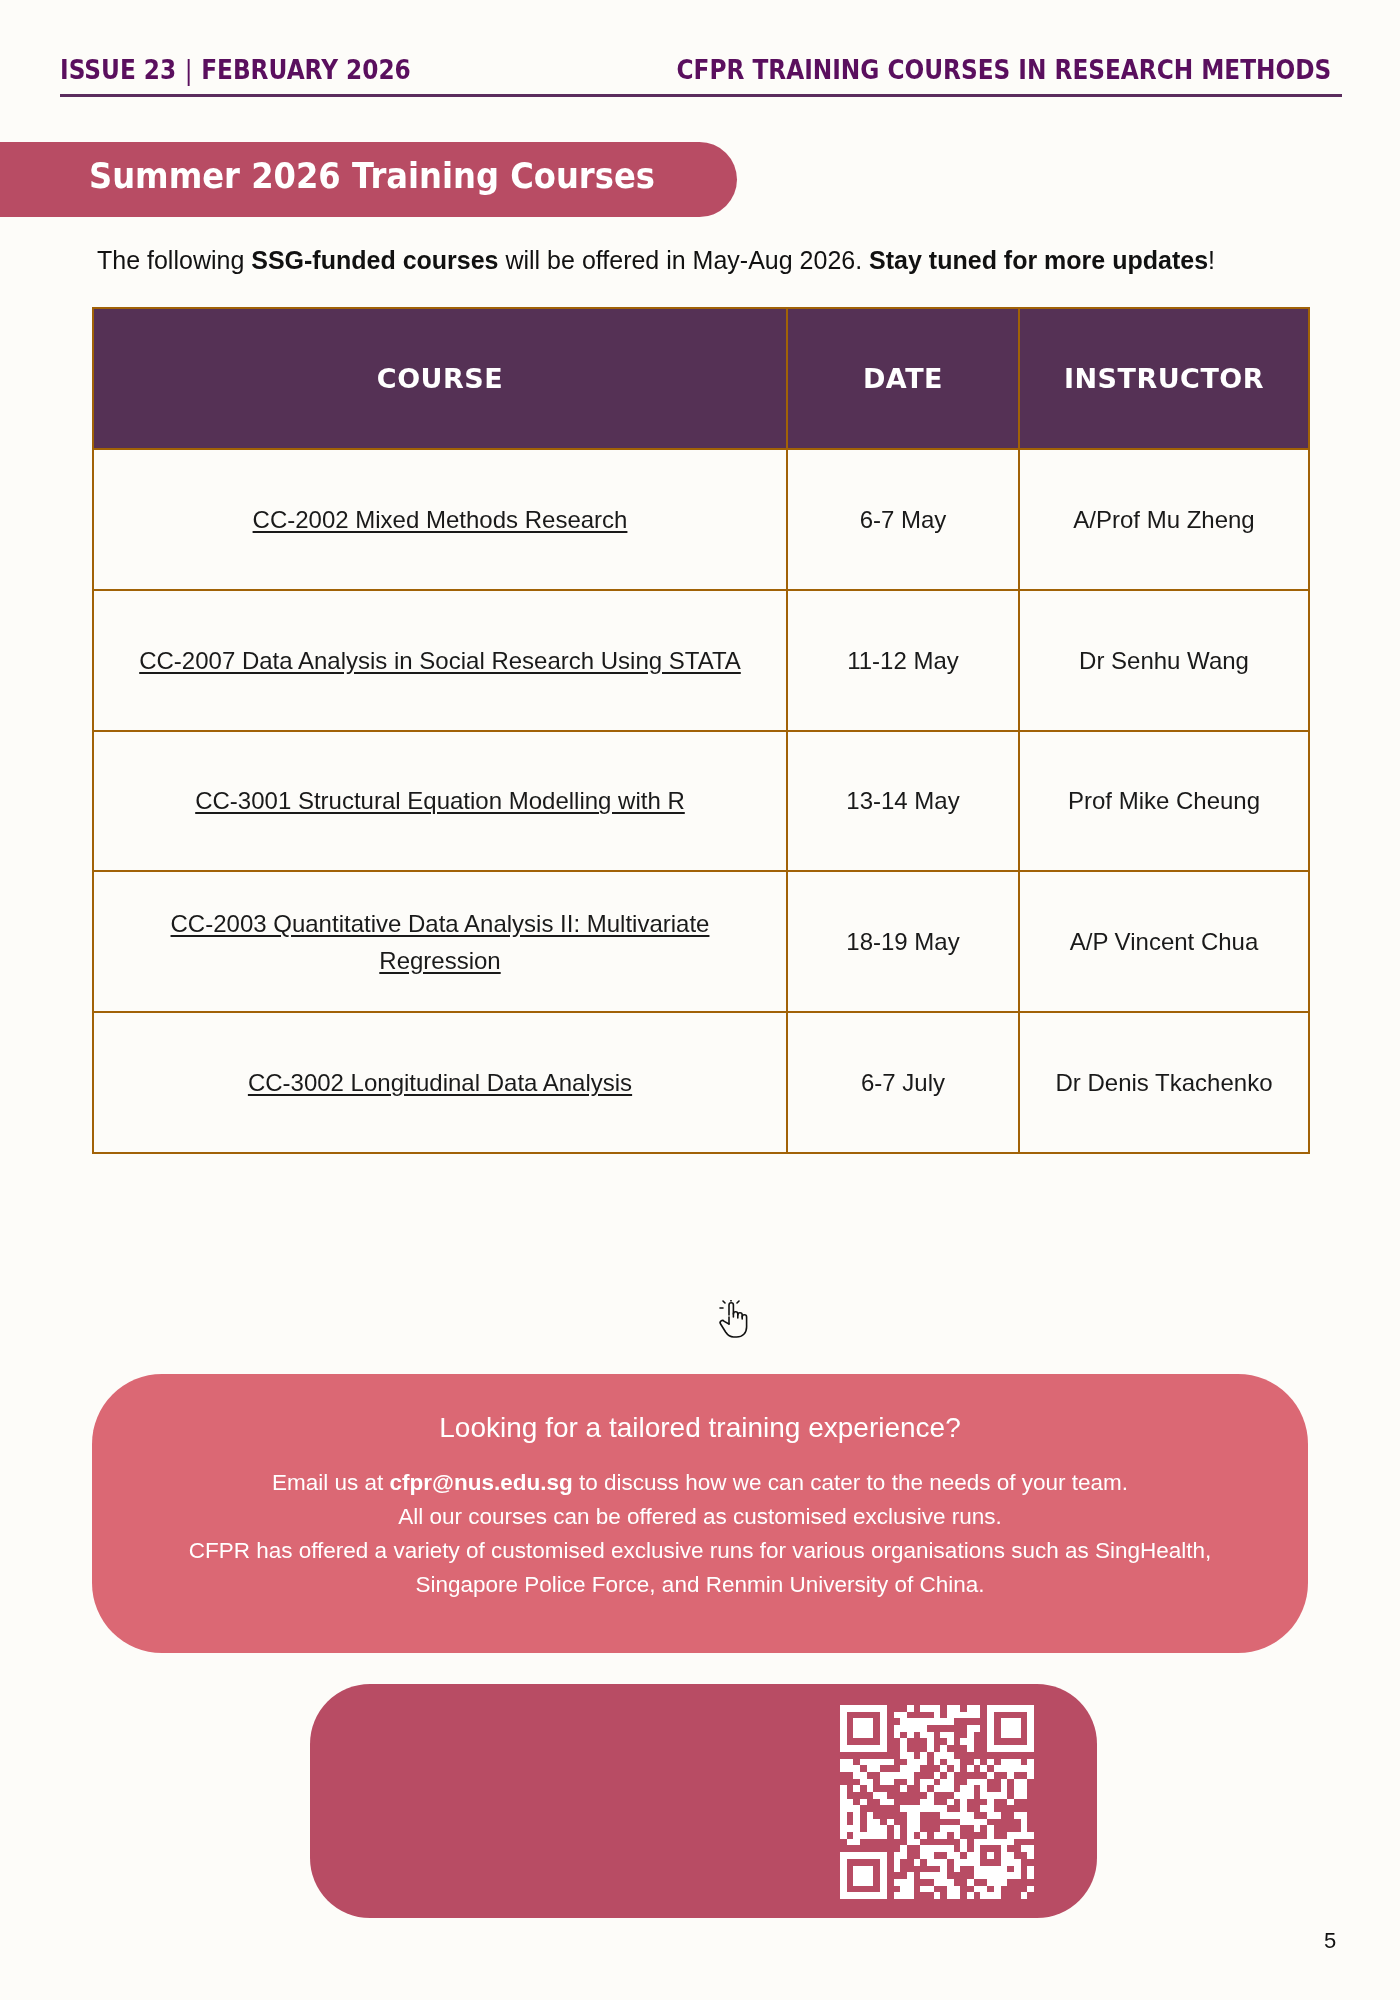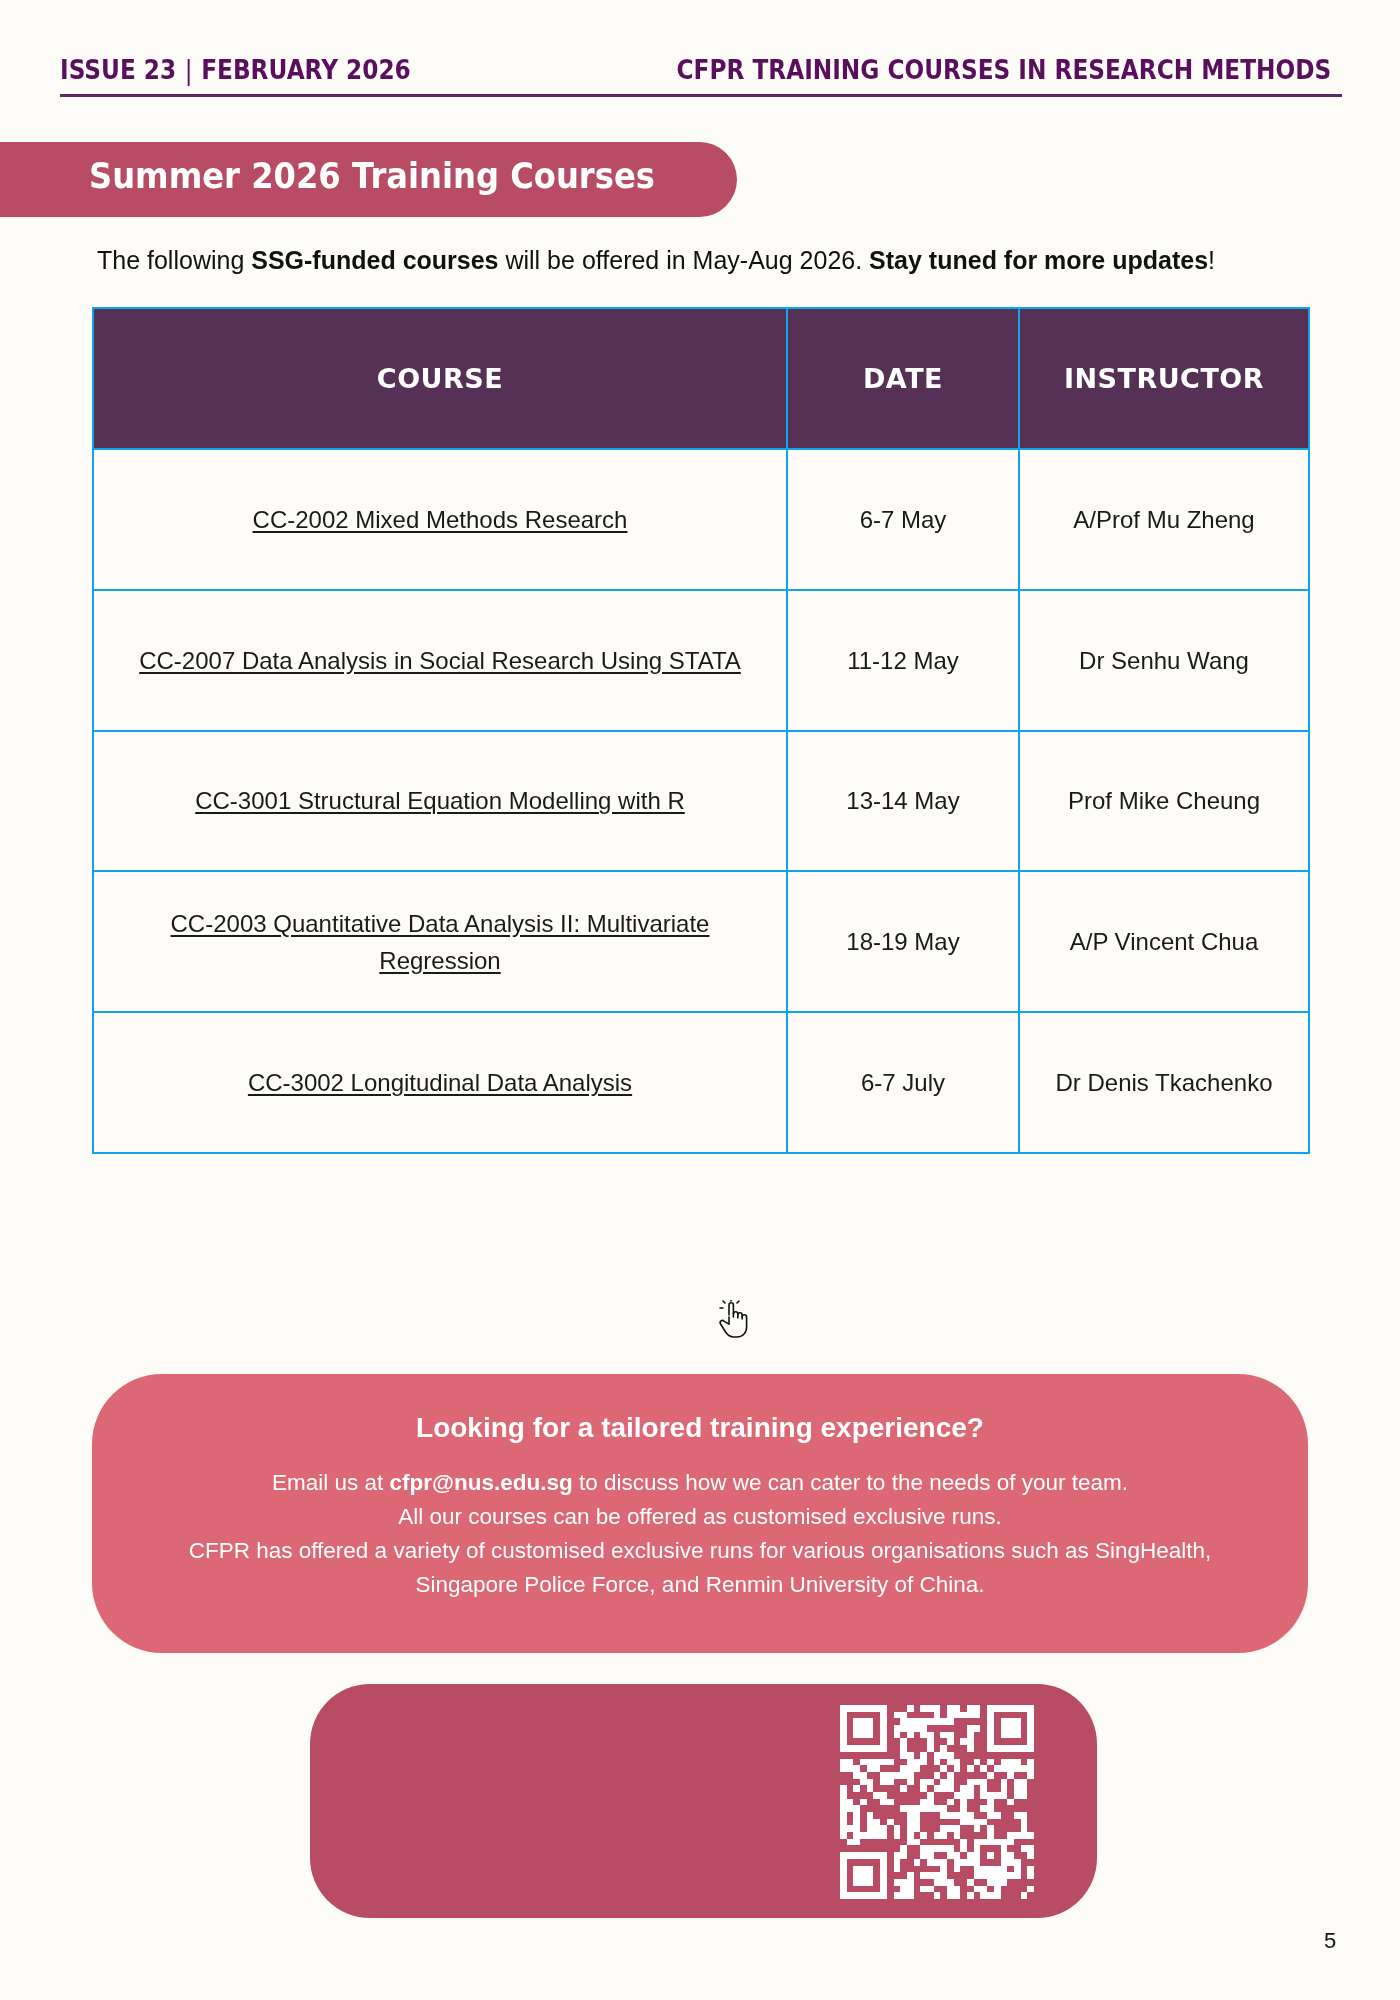--- a/index.html
+++ b/index.html
@@ -59,21 +59,21 @@
   .intro b { font-weight: bold; }
 
   .course-table {
     position: absolute;
     left: 92px; top: 307px;
     width: 1216px;
     border-collapse: collapse;
     table-layout: fixed;
   }
   .course-table th, .course-table td {
-    border: 2px solid #0ea5e9;
+    border: 2px solid #a16207;
     text-align: center;
     vertical-align: middle;
   }
   .course-table th {
     background: #553155;
     color: #fff;
     height: 141px;
     font-family: "DejaVu Sans", sans-serif;
     font-weight: bold;
     font-size: 27px;
@@ -111,21 +111,21 @@
     width: 1216px; height: 279px;
     background: #db6874;
     border-radius: 70px;
     color: #fff;
     text-align: center;
   }
   .tailored h2 {
     position: absolute;
     left: 0; right: 0; top: 38px;
     font-size: 28px;
-    font-weight: bold;
+    font-weight: normal;
   }
   .tailored .lines {
     position: absolute;
     left: 0; right: 0; top: 92px;
     font-size: 22.5px;
     line-height: 34px;
   }
   .tailored .lines b { font-weight: bold; }
 
   .qr-box {

